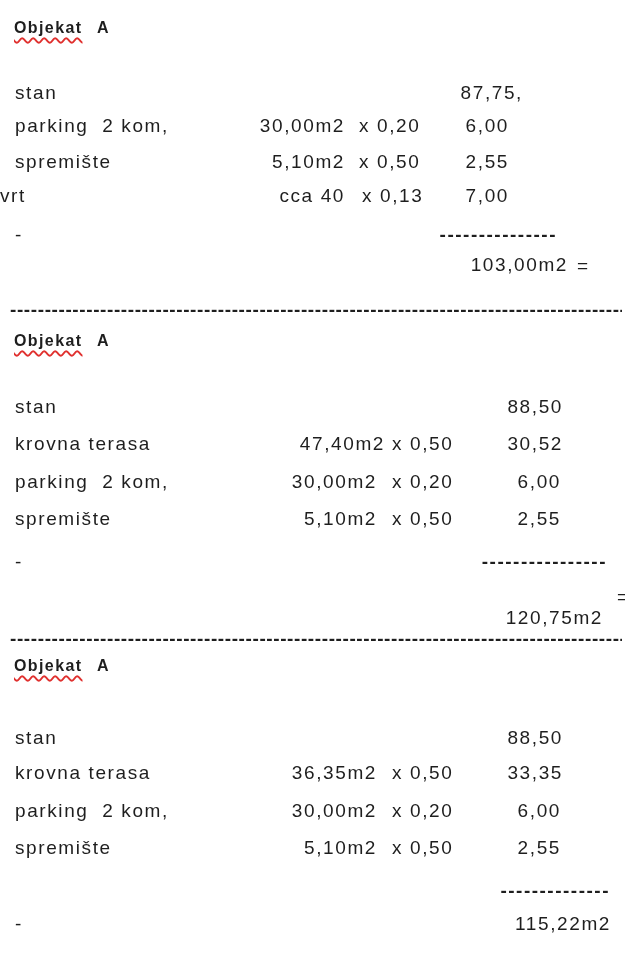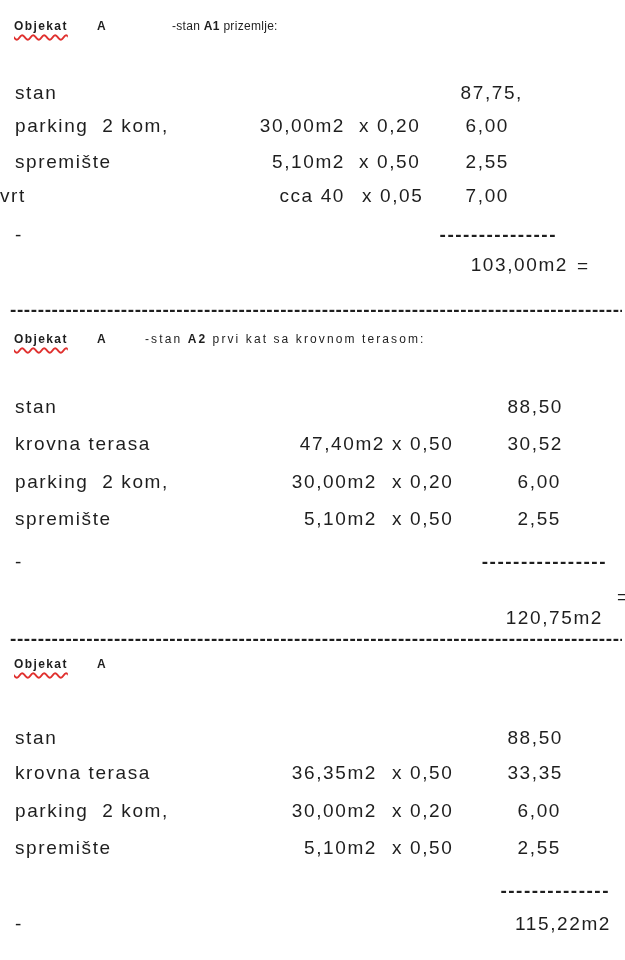--- a/index.html
+++ b/index.html
@@ -1,70 +1,68 @@
 <!DOCTYPE html>
 <html><head>
 <meta charset="utf-8">
 <style>
   html,body{margin:0;padding:0;background:#ffffff;}
   .page{
     position:relative;width:625px;height:960px;background:#ffffff;
     font-family:"Liberation Sans",sans-serif;color:#1e1e1e;overflow:hidden;
   }
   .t{position:absolute;font-size:19px;line-height:1;white-space:pre;letter-spacing:1.6px;}
-  .hdr{font-size:12px;letter-spacing:1.4px;text-align:right;}
+  .hdr{font-size:16px;letter-spacing:1.4px;text-align:right;}
   .b{font-weight:700;}
   .wavy{
     text-decoration-line:underline;
     text-decoration-style:wavy;
     text-decoration-color:#e0302e;
     text-decoration-thickness:2px;
     text-underline-offset:4px;
   }
   .ruler{font-weight:700;letter-spacing:1.5px;}
   .sep{font-weight:700;letter-spacing:.6px;left:10px;width:612px;overflow:hidden;}
 </style>
 </head>
 <body>
 
 <div class="page">
 
   <span class="t hdr b wavy" style="top:20px;left:14px">Objekat</span>
   <span class="t hdr b" style="top:20px;left:97px">A</span>
-  <span class="t hdr" style="top:20px;left:172px;letter-spacing:0.3px"><span>-stan </span><span class="b">A1</span><span> prizemlje:</span></span>
 
   <span class="t" style="top:83px;left:15px">stan</span>
   <span class="t" style="top:83px;right:102px">87,75,</span>
 
   <span class="t" style="top:116px;left:15px">parking  2 kom,</span>
   <span class="t" style="top:116px;right:280px">30,00m2</span>
   <span class="t" style="top:116px;left:359px">x 0,20</span>
   <span class="t" style="top:116px;right:116px">6,00</span>
 
   <span class="t" style="top:152px;left:15px">spremište</span>
   <span class="t" style="top:152px;right:280px">5,10m2</span>
   <span class="t" style="top:152px;left:359px">x 0,50</span>
   <span class="t" style="top:152px;right:116px">2,55</span>
 
   <span class="t" style="top:186px;left:0">vrt</span>
   <span class="t" style="top:186px;right:280px">cca 40</span>
-  <span class="t" style="top:186px;left:362px">x 0,05</span>
+  <span class="t" style="top:186px;left:362px">x 0,13</span>
   <span class="t" style="top:186px;right:116px">7,00</span>
 
   <span class="t" style="top:225px;left:15px">-</span>
   <span class="t ruler" style="top:225px;right:68px">---------------</span>
 
   <span class="t" style="top:255px;right:57px">103,00m2</span>
   <span class="t" style="top:256px;left:577px">=</span>
 
   <span class="t sep" style="top:300px">------------------------------------------------------------------------------------------------------------</span>
 
   <span class="t hdr b wavy" style="top:333px;left:14px">Objekat</span>
   <span class="t hdr b" style="top:333px;left:97px">A</span>
-  <span class="t hdr" style="top:333px;left:145px;letter-spacing:2.1px"><span>-stan </span><span class="b">A2</span><span> prvi kat sa krovnom terasom:</span></span>
 
   <span class="t" style="top:397px;left:15px">stan</span>
   <span class="t" style="top:397px;right:62px">88,50</span>
 
   <span class="t" style="top:434px;left:15px">krovna terasa</span>
   <span class="t" style="top:434px;right:240px">47,40m2</span>
   <span class="t" style="top:434px;left:392px">x 0,50</span>
   <span class="t" style="top:434px;right:62px">30,52</span>
 
   <span class="t" style="top:472px;left:15px">parking  2 kom,</span>

